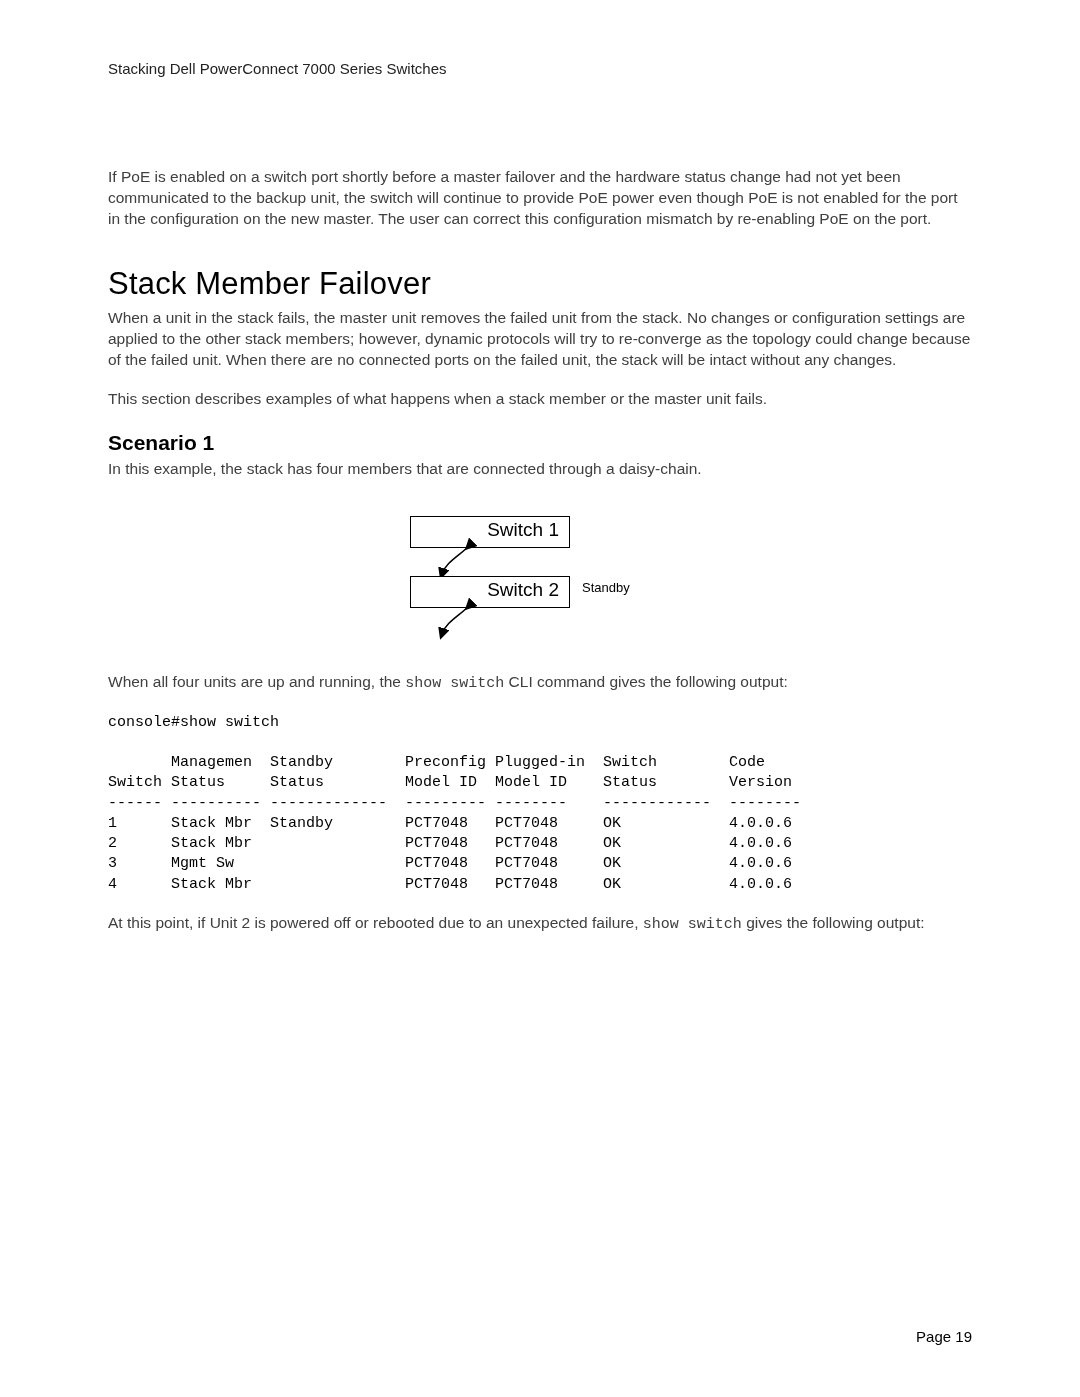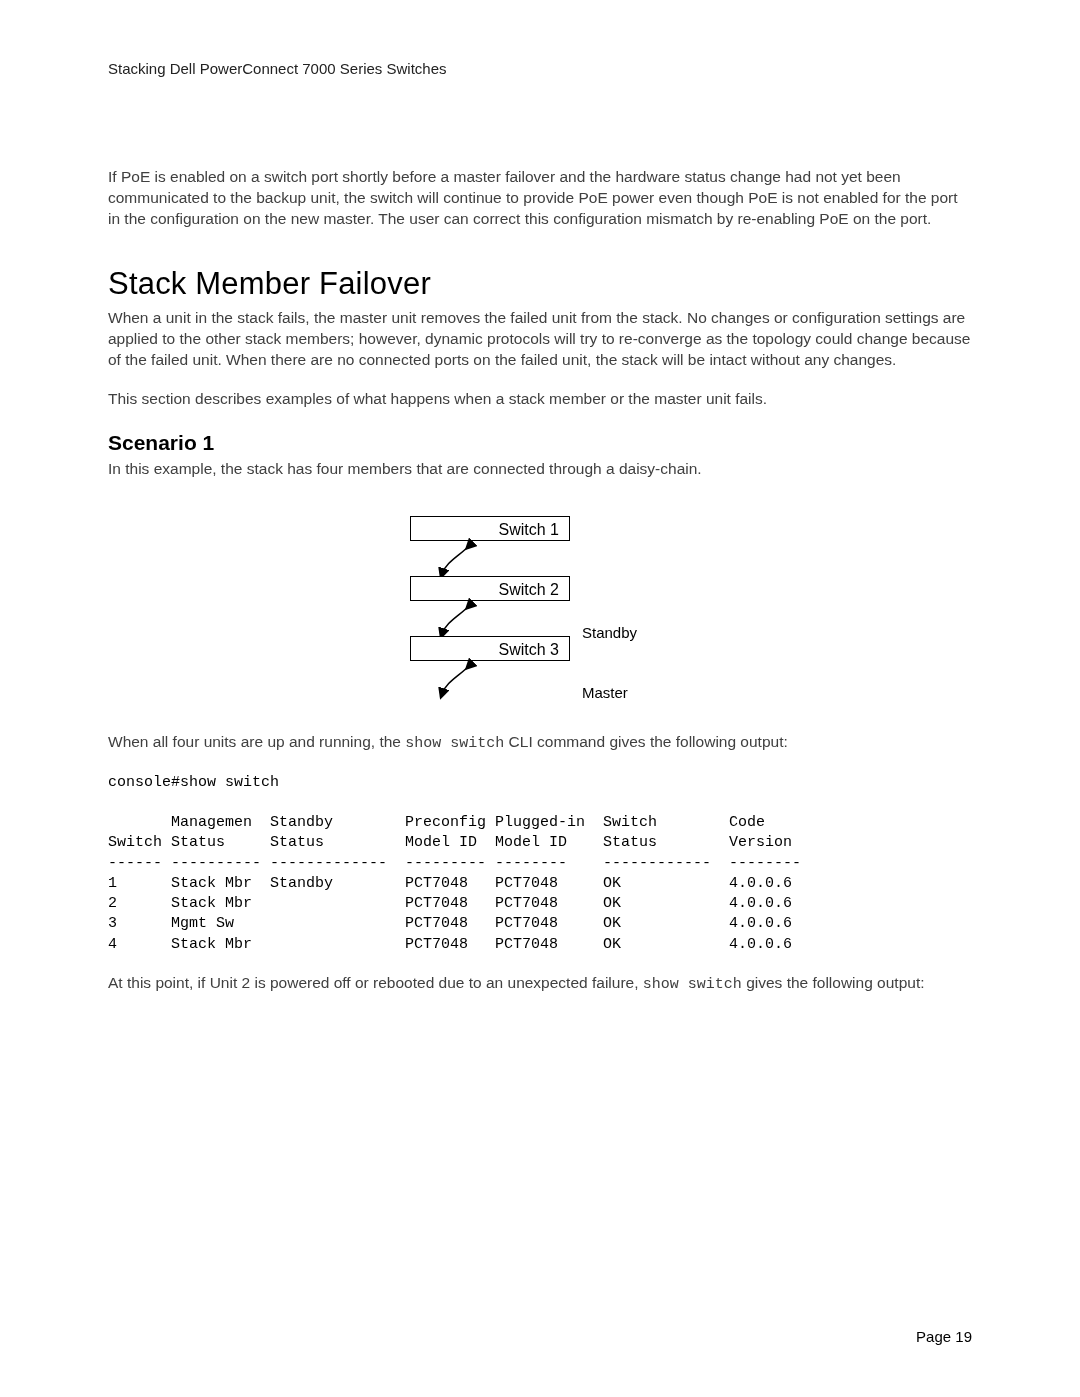--- a/index.html
+++ b/index.html
@@ -55,37 +55,36 @@
     margin: 36px auto 36px auto;
     width: 260px;
   }
   .switch-row {
     position: relative;
     height: 60px;
   }
   .switch-box {
     border: 1.5px solid #000;
     width: 160px;
-    height: 25px;
+    height: 32px;
     line-height: 26px;
     text-align: right;
     padding-right: 10px;
-    font-size: 16px;
+    font-size: 19px;
     box-sizing: border-box;
     position: absolute;
     left: 0;
     top: 0;
     background: #fff;
   }
   .switch-label-right {
     position: absolute;
     left: 172px;
     top: 4px;
-    font-size: 15px;
-    margin-top: 44px;
+    font-size: 13px;
   }
   .connector {
     position: absolute;
     left: 24px;
     top: 0;
     pointer-events: none;
   }
   .page-number {
     position: absolute;
     bottom: 52px;
@@ -132,27 +131,20 @@
     </div>
 
     <div class="switch-row">
       <div class="switch-box">Switch 2</div>
       <div class="switch-label-right">Standby</div>
       <svg class="connector" width="60" height="64">
         <path d="M35 30 C 25 40, 12 46, 8 58" fill="none" stroke="#000" stroke-width="1.5" marker-start="url(#ah1a)" marker-end="url(#ah1b)"></path>
       </svg>
     </div>
 
-    <div class="switch-row">
-      <div class="switch-box">Switch 3</div>
-      <div class="switch-label-right">Master</div>
-      <svg class="connector" width="60" height="64">
-        <path d="M35 30 C 25 40, 12 46, 8 58" fill="none" stroke="#000" stroke-width="1.5" marker-start="url(#ah1a)" marker-end="url(#ah1b)"></path>
-      </svg>
-    </div>
 
 
   </div>
 
   <div class="body-text">
     <span>When all four units are up and running, the </span><code class="mono">show switch</code><span> CLI command gives the following output:</span>
   </div>
 
   <div class="pre">console#show switch
 

